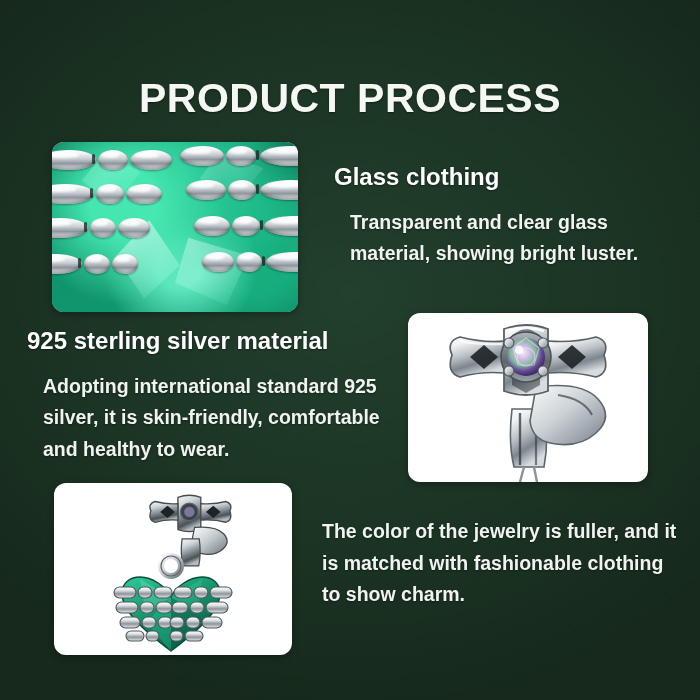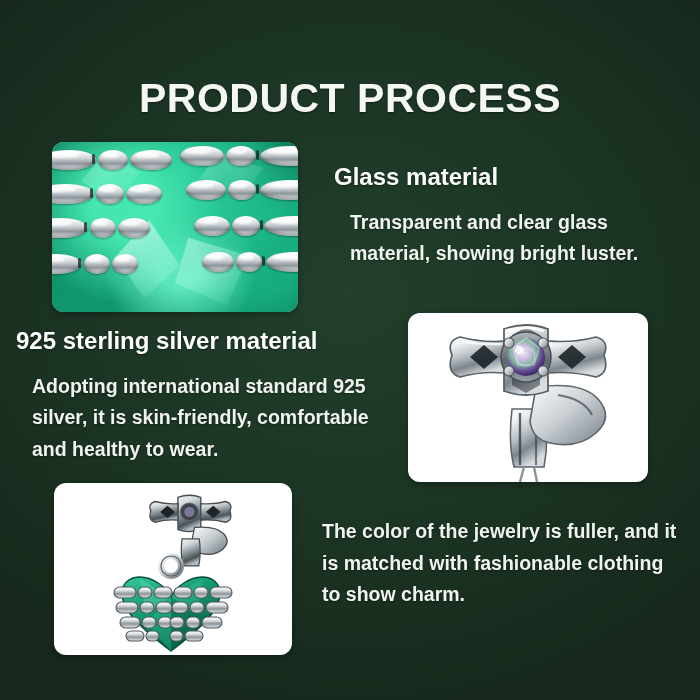--- a/index.html
+++ b/index.html
@@ -126,21 +126,21 @@
   }
   .block p {
     margin: 16px;
     font-size: 19.5px;
     font-weight: bold;
     color: #f0f3ef;
     line-height: 1.62;
     text-shadow: 0 1px 2px rgba(0,0,0,0.38);
   }
   #block-glass  { left: 334px; top: 164px; width: 350px; }
-  #block-silver { left: 16px;  top: 328px; width: 390px; }
+  #block-silver { left: 27px;  top: 328px; width: 390px; }
   #block-oxid   { left: 306px; top: 500px; width: 388px; }
 </style>
 </head>
 <body>
 
 <div id="poster">
 
   <div class="title">PRODUCT PROCESS</div>
 
   <div class="photo" id="photo-hand">
@@ -364,21 +364,21 @@
           <g transform="translate(116,148)">
             <rect x="0" y="0" width="13" height="10" rx="5" fill="url(#boneG)" stroke="#4f575d" stroke-width="1.1"></rect>
             <rect x="15" y="0" width="18" height="10" rx="5" fill="url(#boneG)" stroke="#4f575d" stroke-width="1.1"></rect>
           </g>
         </g>
       </svg>
     </div>
   </div>
 
   <div class="block" id="block-glass">
-    <h3>Glass material</h3>
+    <h3>Glass clothing</h3>
     <p>Transparent and clear glass material, showing bright luster.</p>
   </div>
 
   <div class="block" id="block-silver">
     <h3>925 sterling silver material</h3>
     <p>Adopting international standard 925 silver, it is skin-friendly, comfortable and healthy to wear.</p>
   </div>
 
   <div class="block" id="block-oxid">
     <p>The color of the jewelry is fuller, and it is matched with fashionable clothing to show charm.</p>

